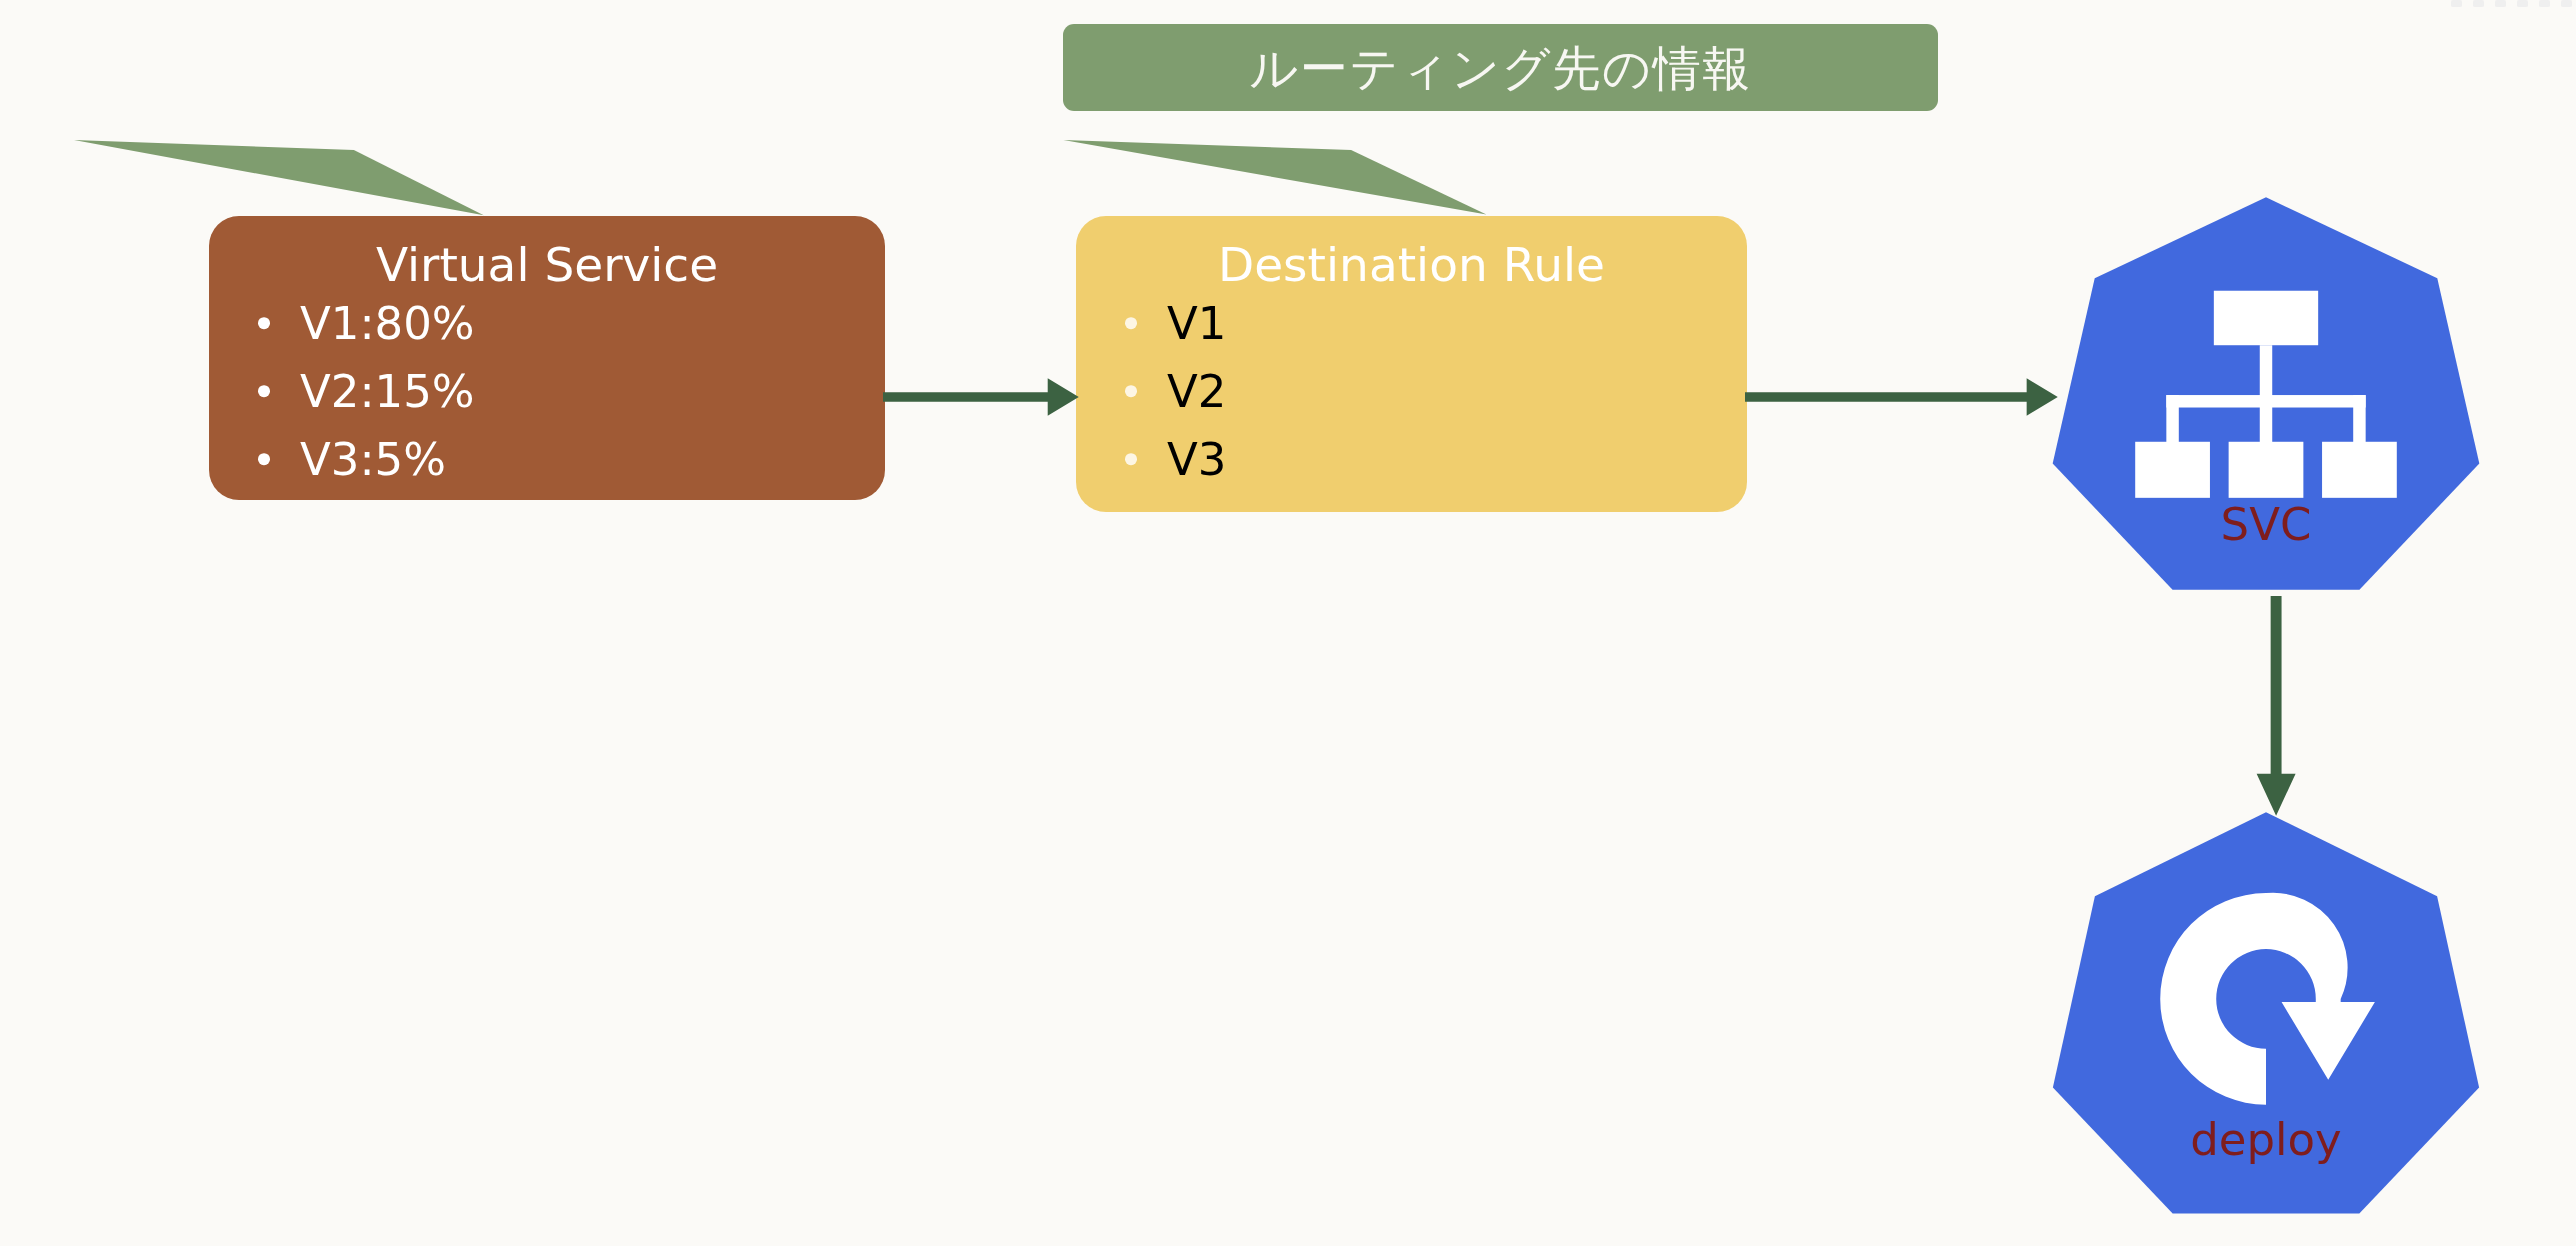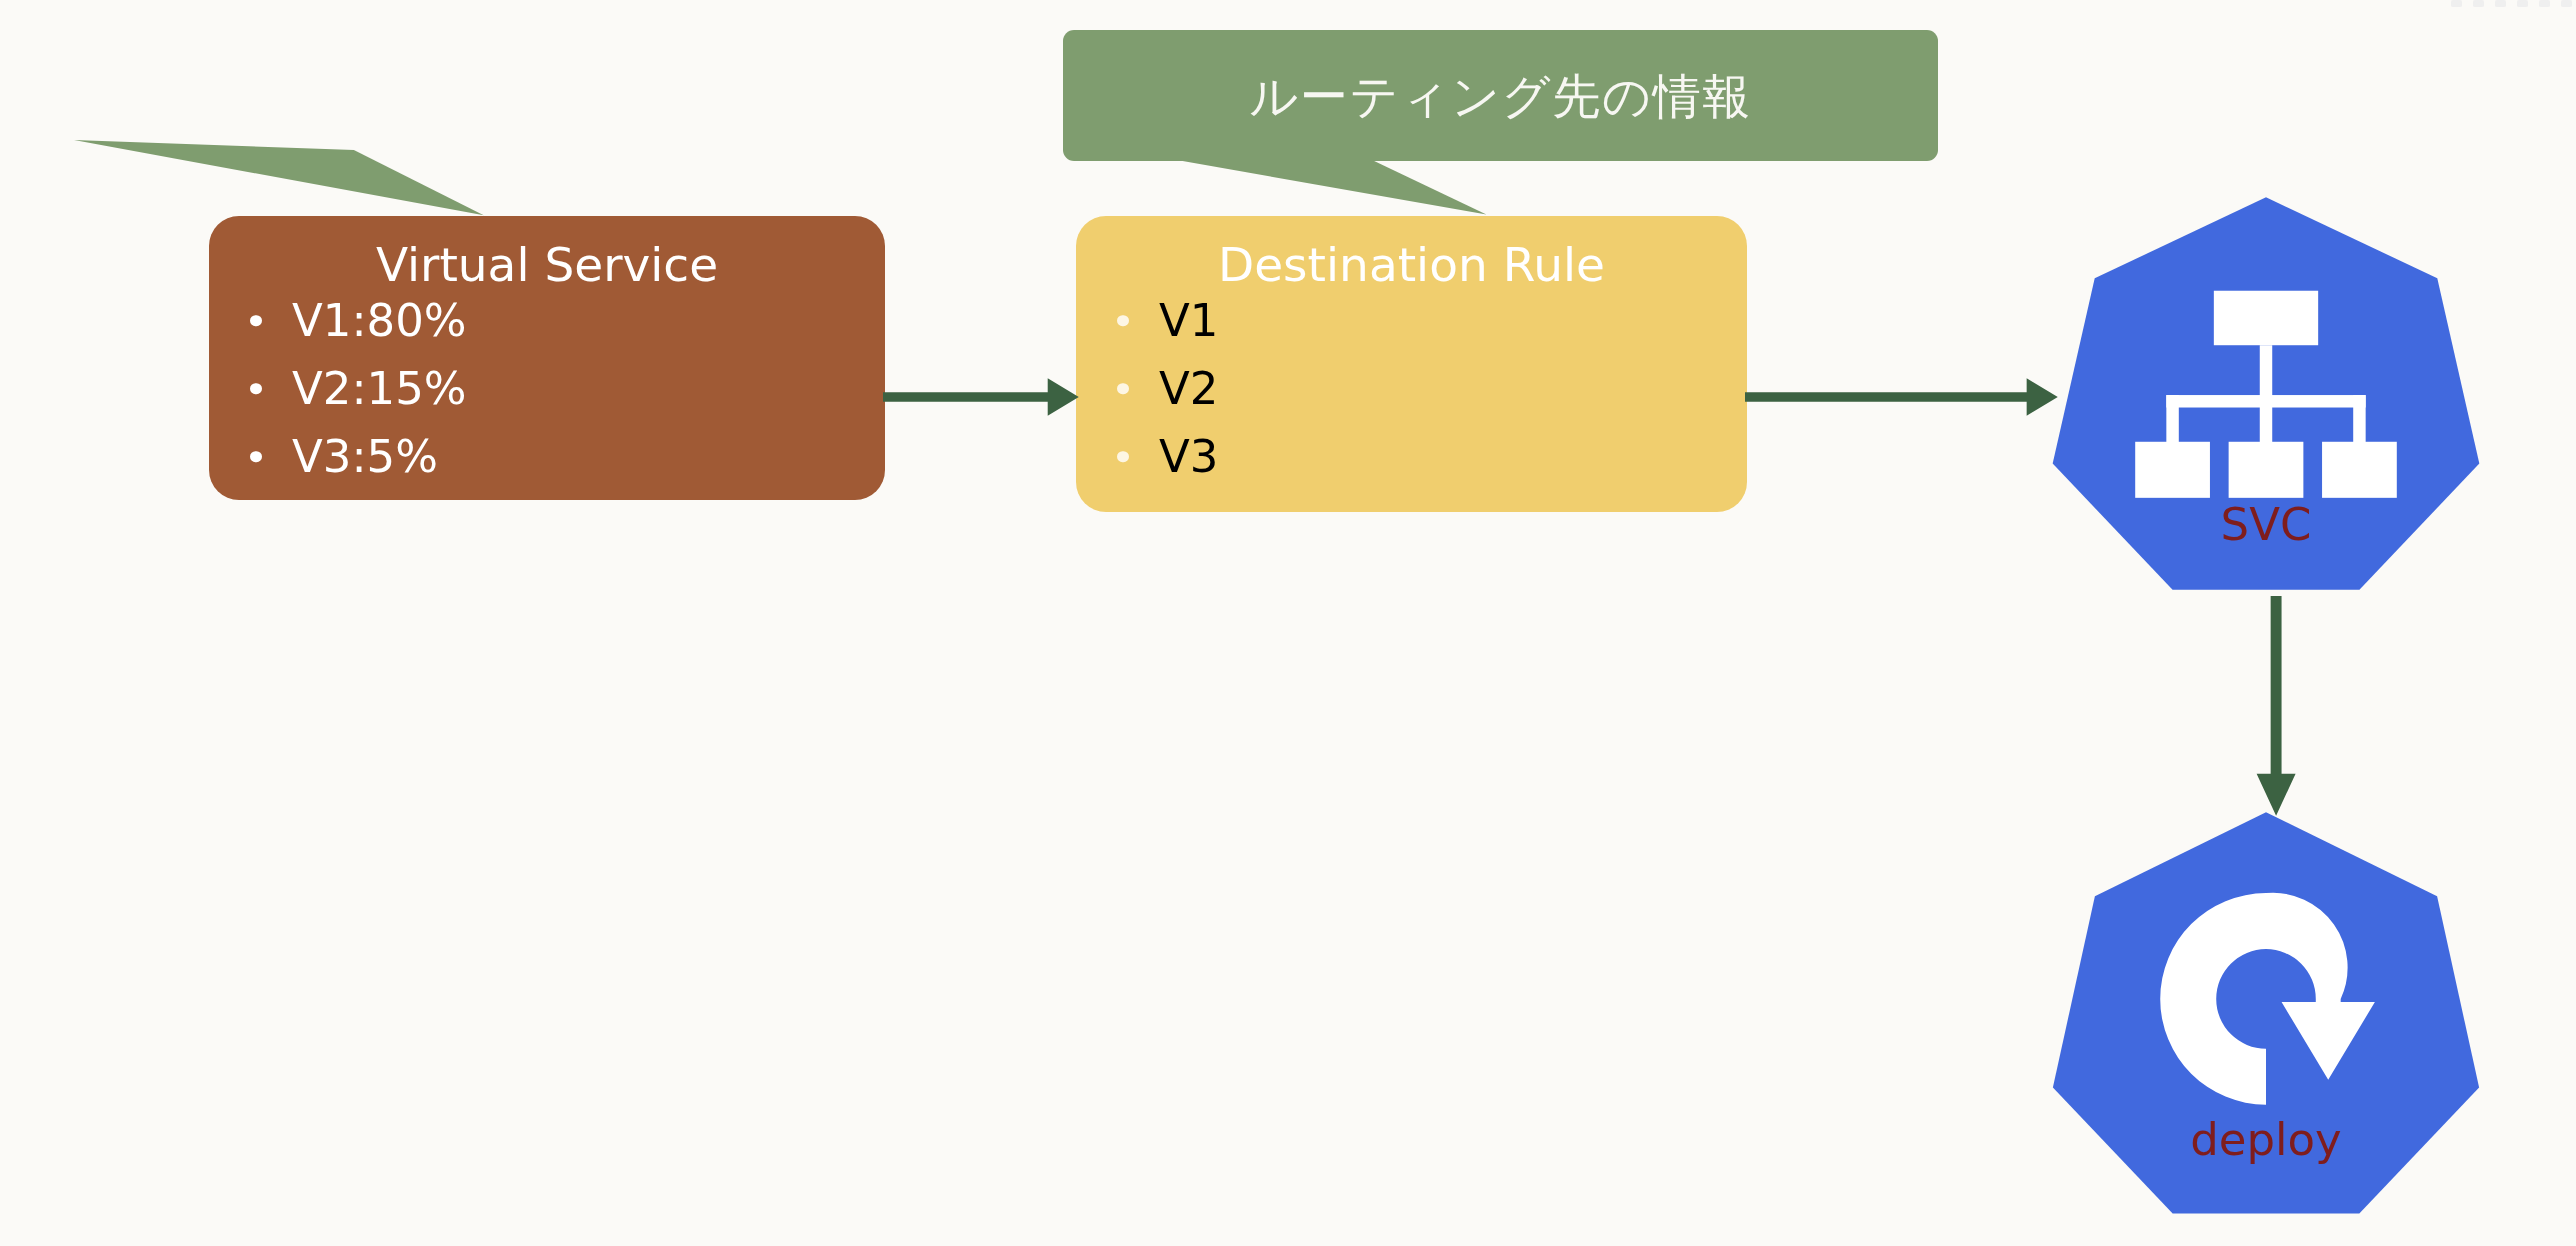--- a/index.html
+++ b/index.html
@@ -79,21 +79,21 @@
     font-size: 47px;
     line-height: 1.05;
     text-align: center;
     margin: 11px 0 9.3px 0;
   }
   .card.brown .card-title  { color: #FFFFFF; }
   .card.yellow .card-title { color: #FFFFFF; }
 
   .card-list {
     list-style: none;
-    margin: 4px;
+    margin: 12px;
     padding: 0 12px 0 23px;
   }
   .card-list li {
     position: relative;
     color: #FFFFFF;
     font-size: 45px;
     line-height: 1.0;
     padding: 0 0 0 56px;
     margin-bottom: 23px;
   }
@@ -145,21 +145,21 @@
     <i></i>
   </div>
 
   <svg class="balloon-tail" style="left:0px; top:0px; width:700px; height:311px;" viewBox="0 0 900 400" width="700" height="311">
     <polygon points="95,180 622,277 455,193" fill="#7F9D6F"></polygon>
   </svg>
 
   <svg class="balloon-tail" style="left:1012px; top:0px; width:700px; height:311px;" viewBox="0 0 900 400" width="700" height="311">
     <polygon points="66,180 610,276 436,193" fill="#7F9D6F"></polygon>
   </svg>
-  <div class="balloon" style="left:1063px; top:30px; width:875px; height:131px;">
+  <div class="balloon" style="left:1063px; top:24px; width:875px; height:87px;">
     <span class="balloon-text">ルーティング先の情報</span>
   </div>
 
   <div class="card brown" style="left:209px; top:216px; width:676px; height:284px;">
     <div class="card-title">Virtual Service</div>
     <ul class="card-list">
       <li>
         <span class="bullet"></span>
         <span>V1:80%</span>
       </li>

